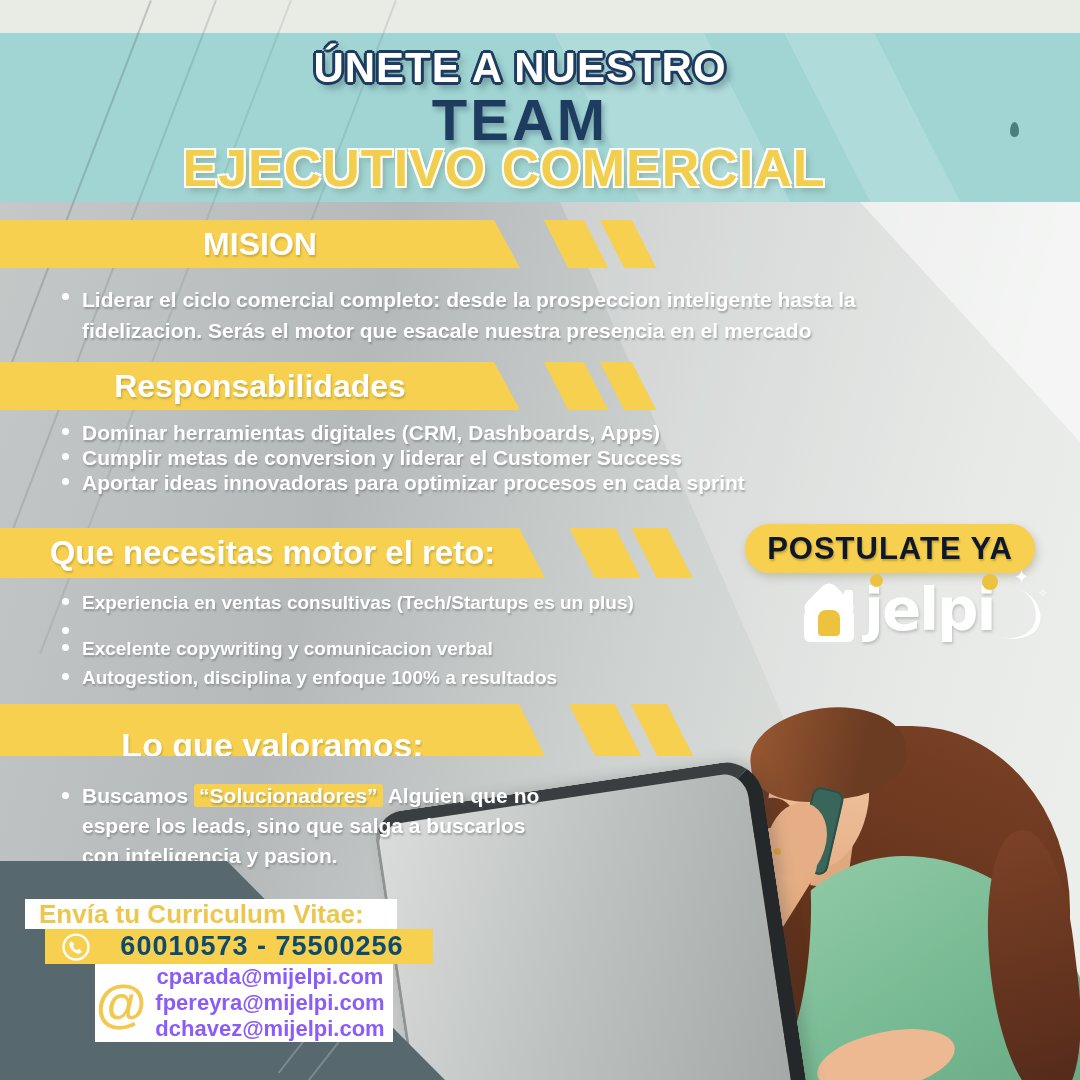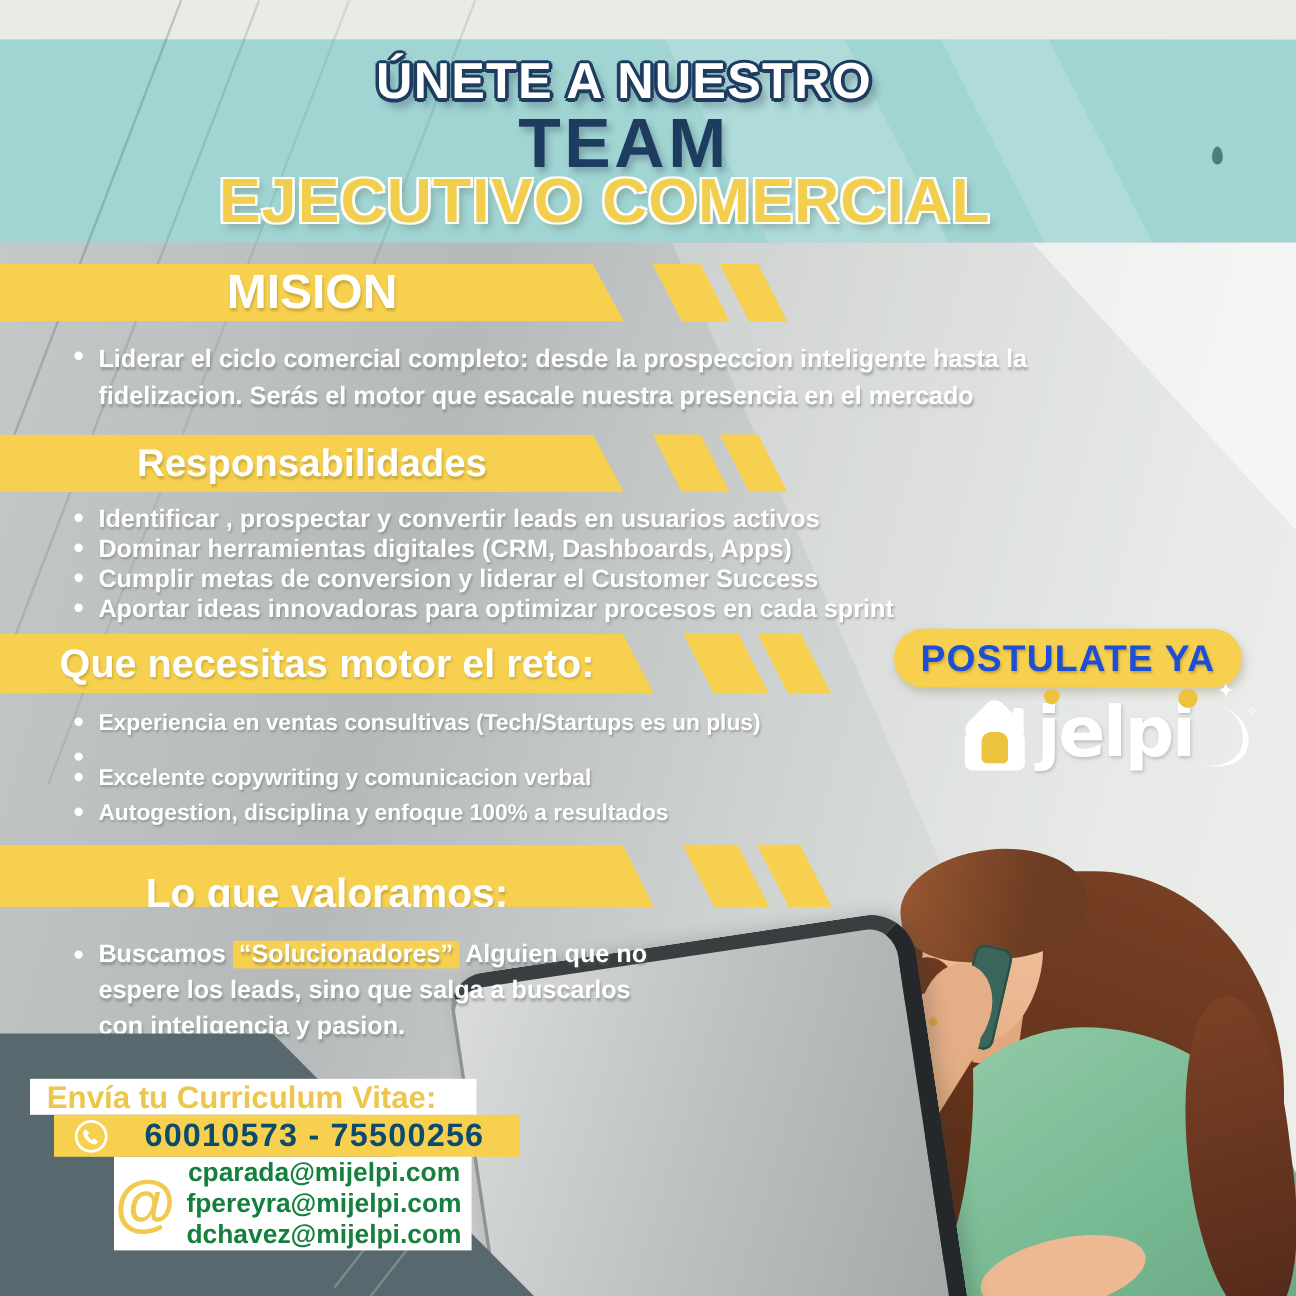--- a/index.html
+++ b/index.html
@@ -38,21 +38,21 @@
 
   
   .bullets{color:#fff;font-weight:700;}
   .bullet-item{display:flex;align-items:flex-start;text-shadow:1px 2px 2px rgba(90,95,95,.45);}
   .dot{flex:0 0 auto;width:7px;height:7px;border-radius:50%;background:#fff;margin:9px 13px 0 0;}
   .hl{background:#f6d04e;color:#fff;padding:0 5px;border-radius:2px;}
 
   
   .cta{left:745px;top:524px;width:290px;height:49px;background:#f6d04e;border-radius:26px;
     display:flex;align-items:center;justify-content:center;box-shadow:2px 4px 8px rgba(120,110,60,.30);}
-  .cta span{color:#1d4ed8;font-weight:800;font-size:31px;letter-spacing:1px;text-shadow:1px 2px 2px rgba(120,100,30,.4);}
+  .cta span{color:#0f172a;font-weight:800;font-size:31px;letter-spacing:1px;text-shadow:1px 2px 2px rgba(120,100,30,.4);}
 
   .logo{left:800px;top:580px;width:240px;height:80px;}
   .house{position:absolute;left:0;top:8px;width:58px;height:56px;}
   .house .roof{position:absolute;left:9px;top:0;width:40px;height:40px;background:#fff;border-radius:9px;transform:rotate(45deg);}
   .house .body{position:absolute;left:4px;top:22px;width:50px;height:32px;background:#fff;border-radius:6px;}
   .house .door{position:absolute;left:18px;top:22px;width:22px;height:26px;background:#ecc23f;border-radius:8px 8px 4px 4px;}
   .house .chim{position:absolute;left:44px;top:2px;width:9px;height:14px;background:#fff;border-radius:3px;}
   .logo-text{position:absolute;left:64px;top:-4px;font-family:"DejaVu Sans",sans-serif;font-size:58px;font-weight:bold;color:#fff;letter-spacing:-2px;text-shadow:1px 2px 3px rgba(110,115,110,.35);}
   .logo-dot{position:absolute;width:13px;height:13px;border-radius:50%;background:#ecc23f;}
   .swoosh{position:absolute;left:200px;top:10px;width:36px;height:52px;border-right:5px solid #fff;border-radius:0 80% 90% 0/0 55% 45% 0;transform:rotate(16deg);}
@@ -83,21 +83,21 @@
   
   .slate{left:0;top:861px;width:445px;height:219px;background:#57696f;clip-path:polygon(0 0,51% 0,100% 100%,0 100%);}
   .slate-line{position:absolute;width:2px;height:170px;background:rgba(255,255,255,.22);transform:rotate(38deg);}
   .cv-bar{left:25px;top:899px;width:372px;height:30px;background:#fff;display:flex;align-items:center;}
   .cv-bar span{margin-left:14px;color:#edc64d;font-weight:800;font-size:26px;white-space:nowrap;}
   .phone-bar{left:45px;top:929px;width:388px;height:35px;background:#f6d04e;display:flex;align-items:center;}
   .phone-bar .num{flex:1;text-align:center;color:#0c4a6e;font-weight:800;font-size:27px;letter-spacing:1px;}
   .wa-icon{margin-left:16px;width:30px;height:30px;flex:0 0 auto;}
   .email-block{left:95px;top:964px;width:298px;height:78px;background:#fff;display:flex;align-items:center;}
   .at-icon{flex:0 0 52px;text-align:center;color:#f2c84e;font-weight:bold;font-size:52px;line-height:52px;}
-  .email-list{flex:1;text-align:center;color:#15803d;font-weight:800;font-size:22px;line-height:26px;}
+  .email-list{flex:1;text-align:center;color:#8b5cf6;font-weight:800;font-size:22px;line-height:26px;}
 </style>
 </head>
 <body>
 
 <div class="stage">
 
   <div class="abs top-strip"></div>
   <div class="abs teal-band">
     <div class="teal-streak" style="left:600px;width:150px;"></div>
     <div class="teal-streak" style="left:830px;width:90px;"></div>
@@ -131,41 +131,37 @@
     <div class="arm"></div>
     <div class="hand"></div>
     <div class="ring"></div>
     <div class="desk-hand"></div>
     <div class="laptop">
       
     </div>
   </div>
 
   <div class="abs banner" style="top:220px;width:520px;">
-    <span class="banner-title" style="font-size:40px;">MISION</span>
+    <span class="banner-title" style="font-size:32px;">MISION</span>
   </div>
   <div class="abs stripe" style="left:556px;top:220px;width:40px;height:48px;"></div>
   <div class="abs stripe" style="left:612px;top:220px;width:32px;height:48px;"></div>
   <div class="abs bullets" style="left:62px;top:284px;width:880px;font-size:21px;line-height:31px;">
     <div class="bullet-item">
       <span class="dot"></span>
       <span>Liderar el ciclo comercial completo: desde la prospeccion inteligente hasta la fidelizacion. Serás el motor que esacale nuestra presencia en el mercado</span>
     </div>
   </div>
 
   <div class="abs banner" style="top:362px;width:520px;">
     <span class="banner-title" style="font-size:32px;">Responsabilidades</span>
   </div>
   <div class="abs stripe" style="left:556px;top:362px;width:40px;height:48px;"></div>
   <div class="abs stripe" style="left:612px;top:362px;width:32px;height:48px;"></div>
   <div class="abs bullets" style="left:62px;top:420px;width:900px;font-size:21px;line-height:25px;">
-    <div class="bullet-item">
-        <span class="dot" style="margin-top:8px;"></span>
-        <span>Identificar , prospectar y convertir leads en usuarios activos</span>
-      </div>
     <div class="bullet-item">
         <span class="dot" style="margin-top:8px;"></span>
         <span>Dominar herramientas digitales (CRM, Dashboards, Apps)</span>
       </div>
     <div class="bullet-item">
         <span class="dot" style="margin-top:8px;"></span>
         <span>Cumplir metas de conversion y liderar el Customer Success</span>
       </div>
     <div class="bullet-item">
         <span class="dot" style="margin-top:8px;"></span>

